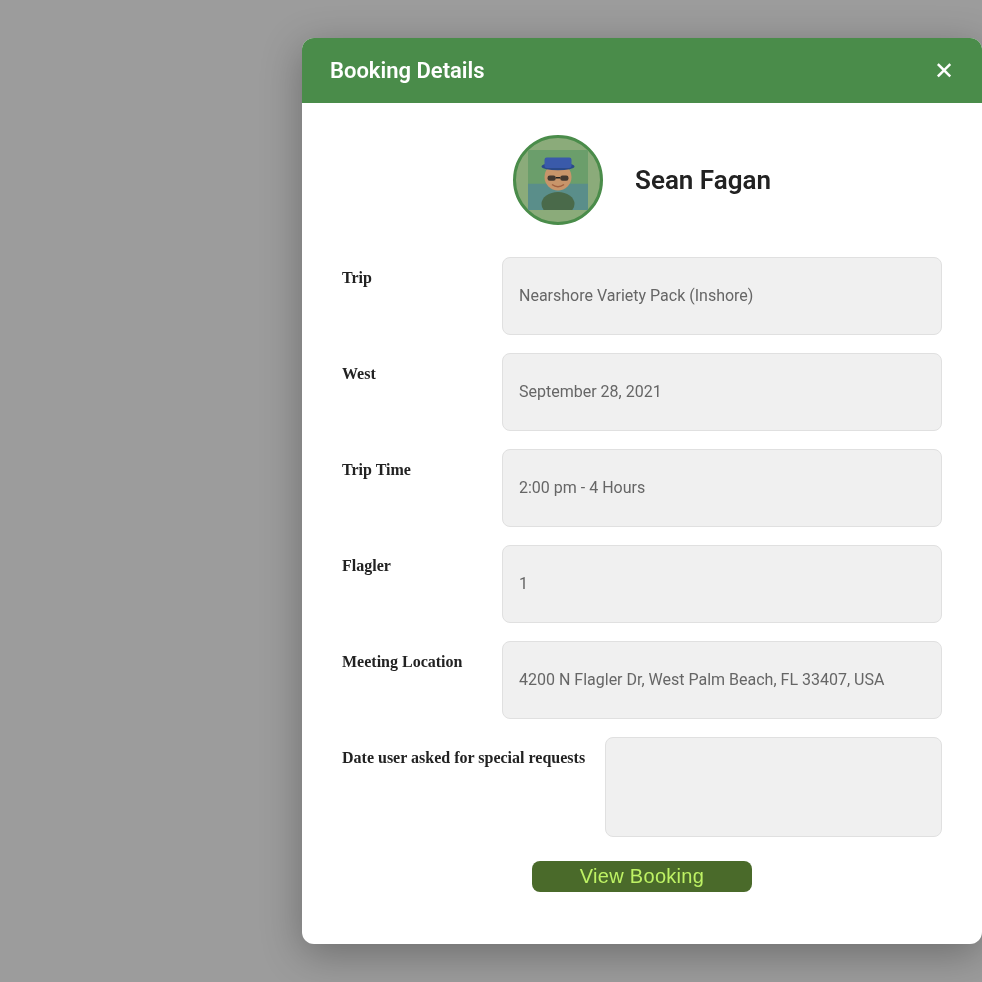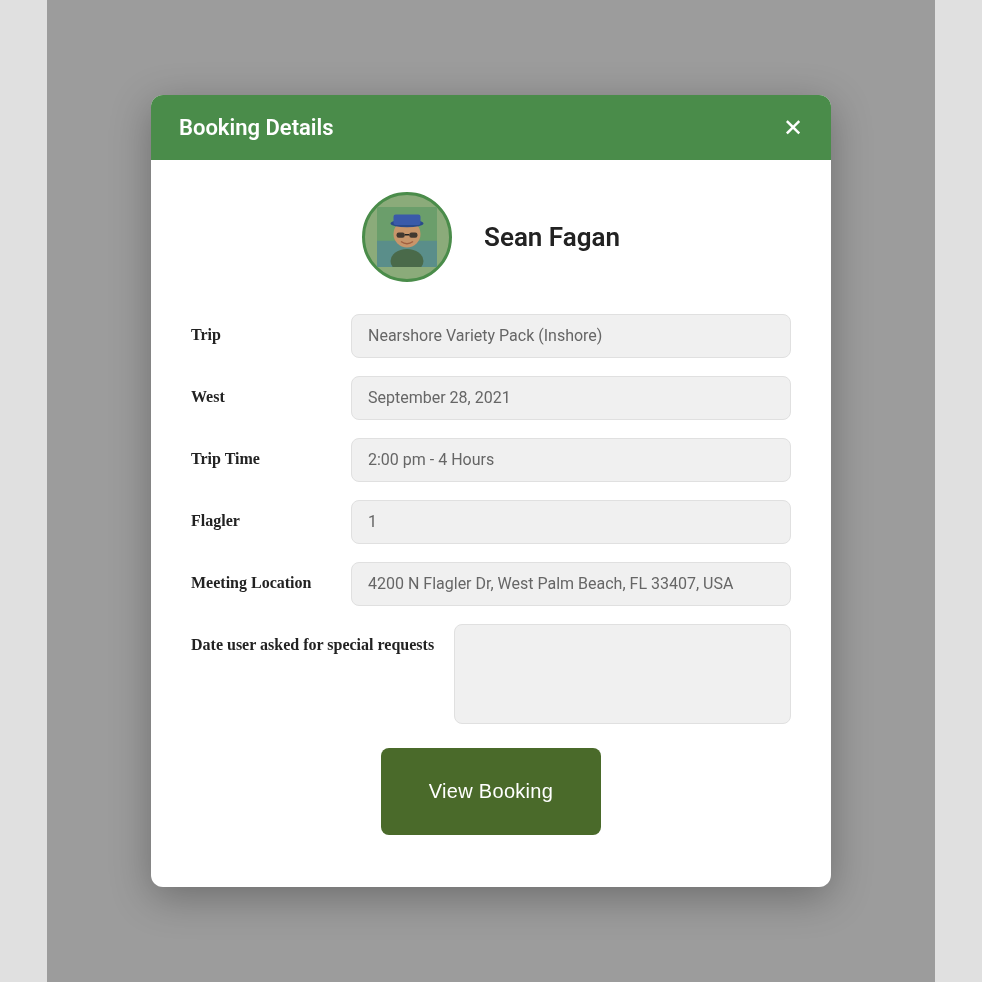--- a/index.html
+++ b/index.html
@@ -11,25 +11,25 @@
     body {
       background: #e0e0e0;
       display: flex;
       align-items: center;
       justify-content: center;
       min-height: 100vh;
       font-family: -apple-system, BlinkMacSystemFont, 'Segoe UI', Roboto, sans-serif;
     }
 
     .modal-overlay {
-      width: 888px;
+      width: 982px;
       height: 982px;
       display: flex;
       align-items: center;
-      justify-content: center;
+      justify-content: flex-end;
       background: rgba(0,0,0,0.3);
     }
 
     .modal {
       background: #ffffff;
       border-radius: 12px;
       width: 680px;
       overflow: hidden;
       box-shadow: 0 10px 40px rgba(0,0,0,0.3);
     }
@@ -104,40 +104,40 @@
       padding-top: 10px;
       line-height: 1.4;
       font-family: Liberation Serif, serif;
     }
 
     .field-value {
       flex: 1;
       background: #f0f0f0;
       border: 1px solid #e0e0e0;
       border-radius: 8px;
-      padding: 9px 16px;
+      padding: 26px 16px;
       font-size: 16px;
       color: #666;
       line-height: 1.5;
       min-height: 44px;
     }
 
     .field-value.textarea {
       min-height: 100px;
       vertical-align: top;
     }
 
     .view-booking-btn {
       display: block;
       margin: 24px auto 16px;
       background: #4a6a2a;
-      color: #ffffff;
+      color: #bef264;
       border: none;
       border-radius: 8px;
-      padding: 32px 48px;
+      padding: 4px 48px;
       font-size: 20px;
       font-weight: 500;
       cursor: pointer;
       letter-spacing: 0.3px;
     }
 
     
     .avatar svg {
       width: 60px;
       height: 60px;

